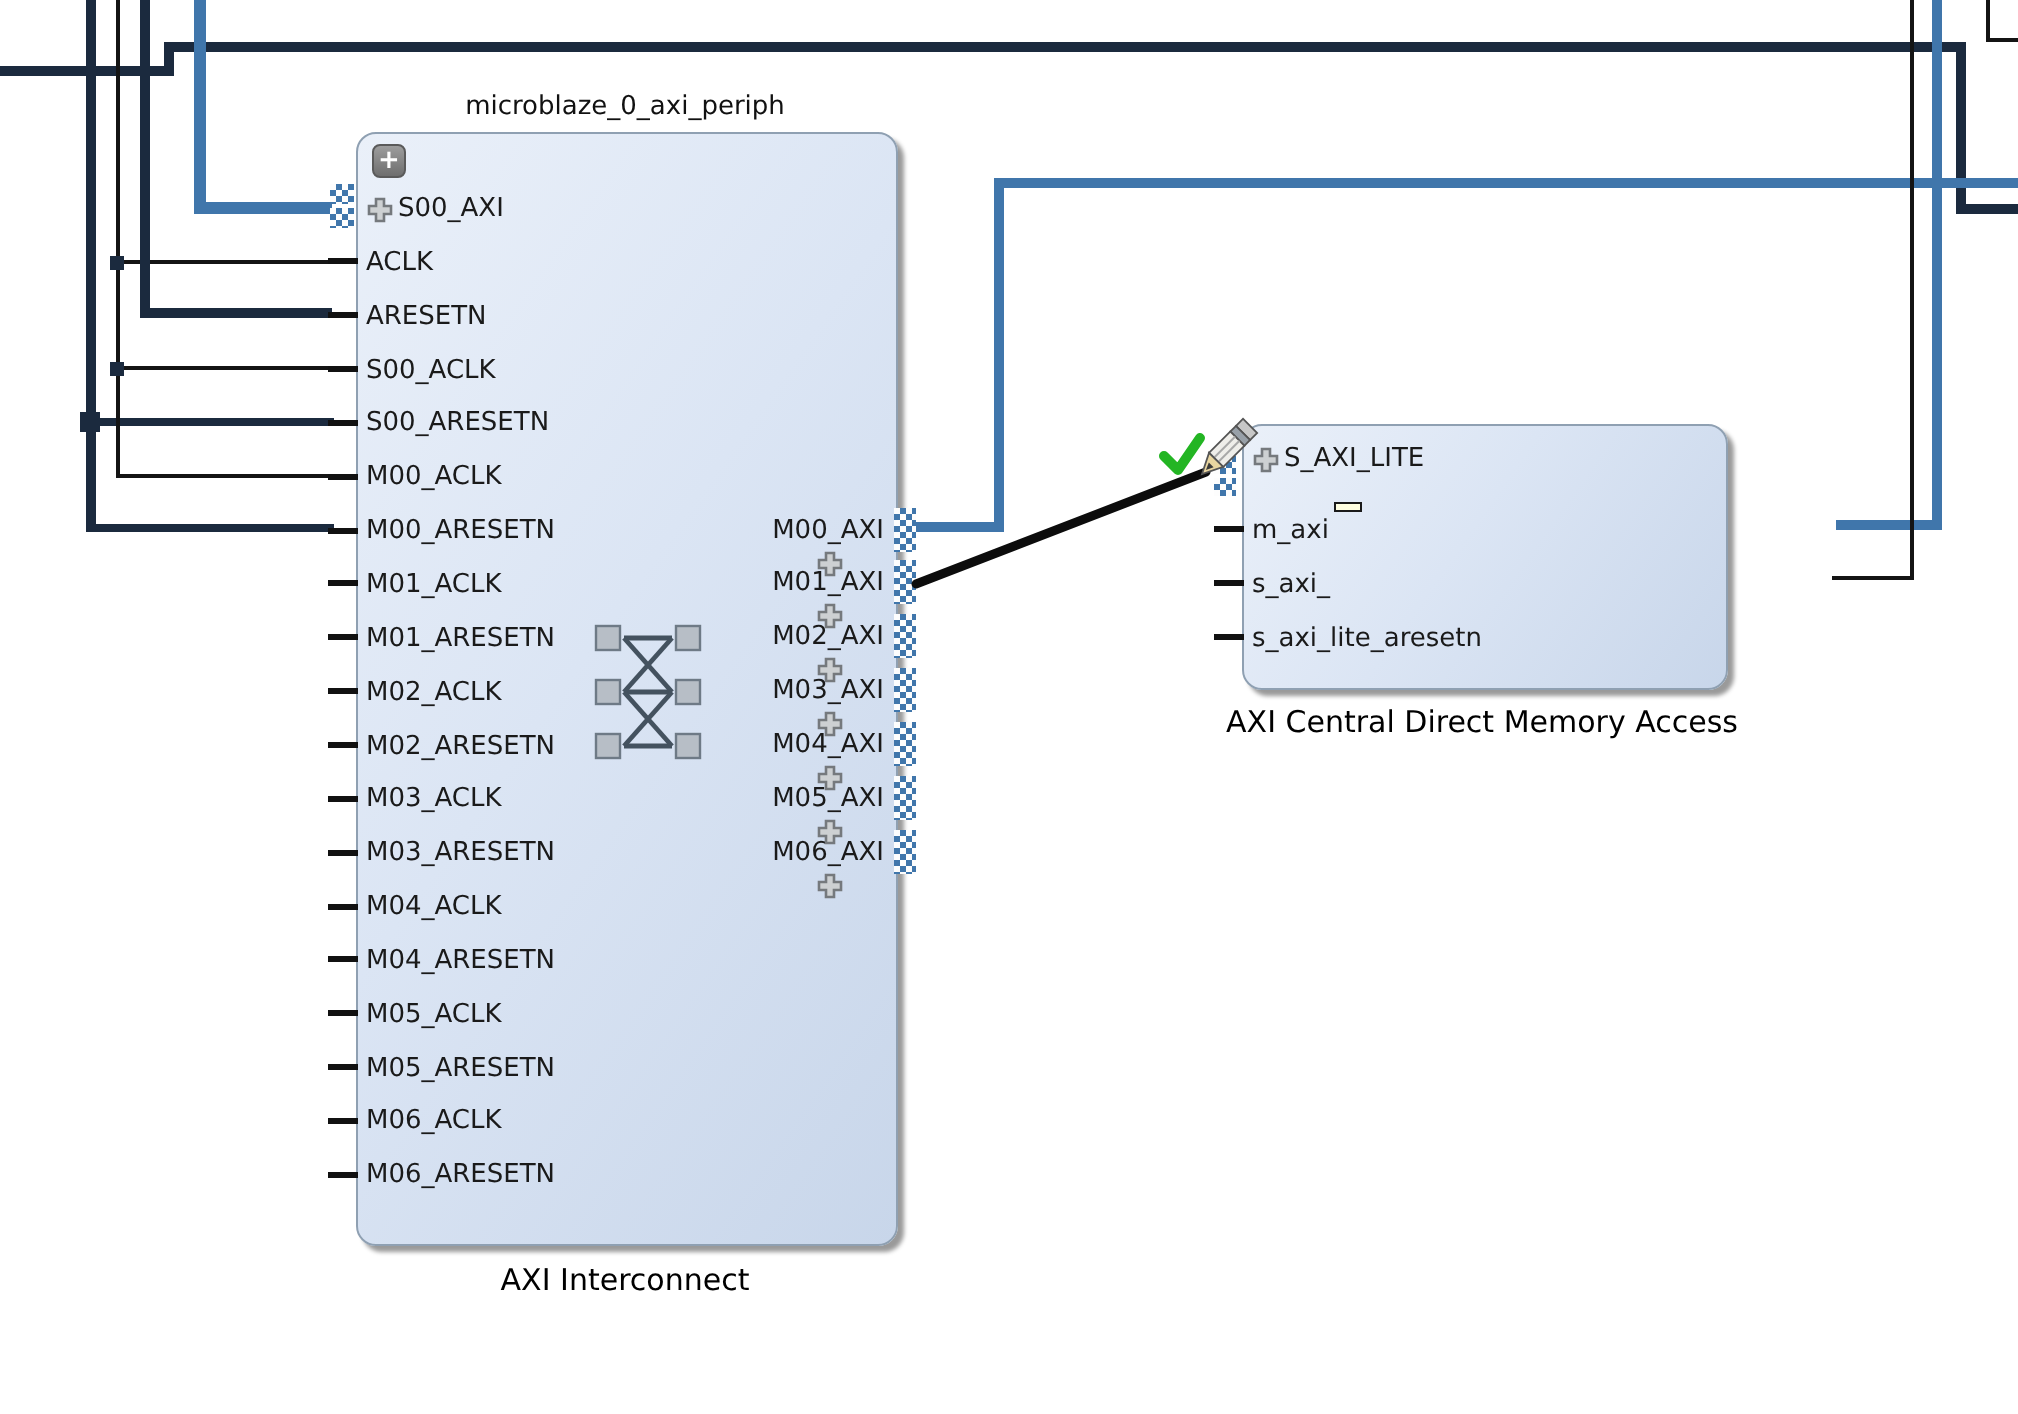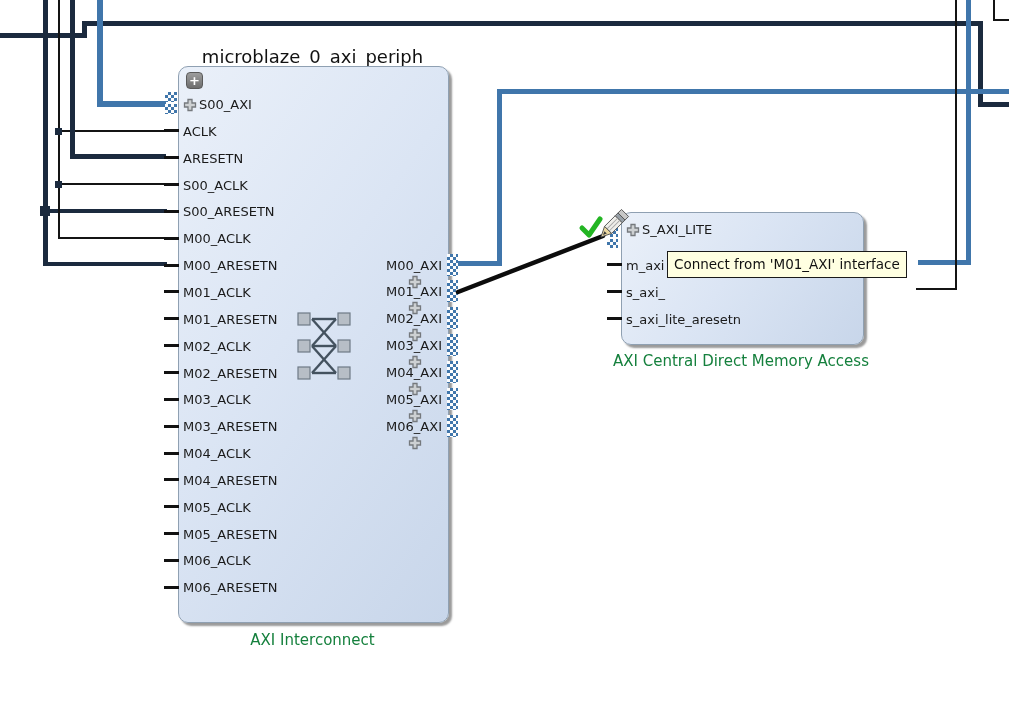--- a/index.html
+++ b/index.html
@@ -14,24 +14,24 @@
   .wire.thin{background:#141414;}
   .junction{position:absolute;background:#1b2a3e;}
   .stub{position:absolute;height:3px;background:#111;}
   
   .block{
     position:absolute;border:1px solid #8fa0b2;border-radius:10px;
     background:linear-gradient(125deg,#eaf0f9 0%,#dbe5f4 45%,#c8d6ea 100%);
     box-shadow:3px 3px 2px #9a9a9a;
   }
   .block-title{
-    position:absolute;text-align:center;font-size:18px;color:#111;white-space:nowrap;
+    position:absolute;text-align:center;font-size:13px;color:#111;white-space:nowrap;
   }
   .block-caption{
-    position:absolute;text-align:center;font-size:15px;color:#15803d;white-space:nowrap;
+    position:absolute;text-align:center;font-size:15px;color:#000000;white-space:nowrap;
   }
   .port{
     position:absolute;height:18px;line-height:18px;font-size:13px;color:#1a1a1a;
     display:flex;align-items:center;white-space:nowrap;
   }
   .port .plus{flex:0 0 auto;margin-right:2px;display:block;}
   .port.right-port{flex-direction:column;}
   .port.right-port .plus{margin:0 0 0 2px;}
   .collapse-btn{
     position:absolute;width:17px;height:17px;border-radius:4px;
@@ -295,16 +295,15 @@
       <rect x="596" y="208" width="10" height="4" fill="#98a0a8" stroke="#555" stroke-width="0.9"></rect>
       <rect x="596" y="212" width="10" height="15" fill="#efeeea" stroke="#555" stroke-width="0.9"></rect>
       <line x1="599.5" y1="212" x2="599.5" y2="227" stroke="#a8a8a8" stroke-width="1"></line>
       <line x1="602.5" y1="212" x2="602.5" y2="227" stroke="#a8a8a8" stroke-width="1"></line>
       <path d="M596 227 L606 227 L601 237 Z" fill="#e9d6a0" stroke="#555" stroke-width="0.9"></path>
       <path d="M599.3 230.5 L602.7 230.5 L601 234.2 Z" fill="#3a3a3a"></path>
     </g>
   </svg>
 
   <div class="tooltip">
-    <div>Connect from 'M01_AXI' interface</div>
   </div>
 
 </div>
 
 </body></html>

